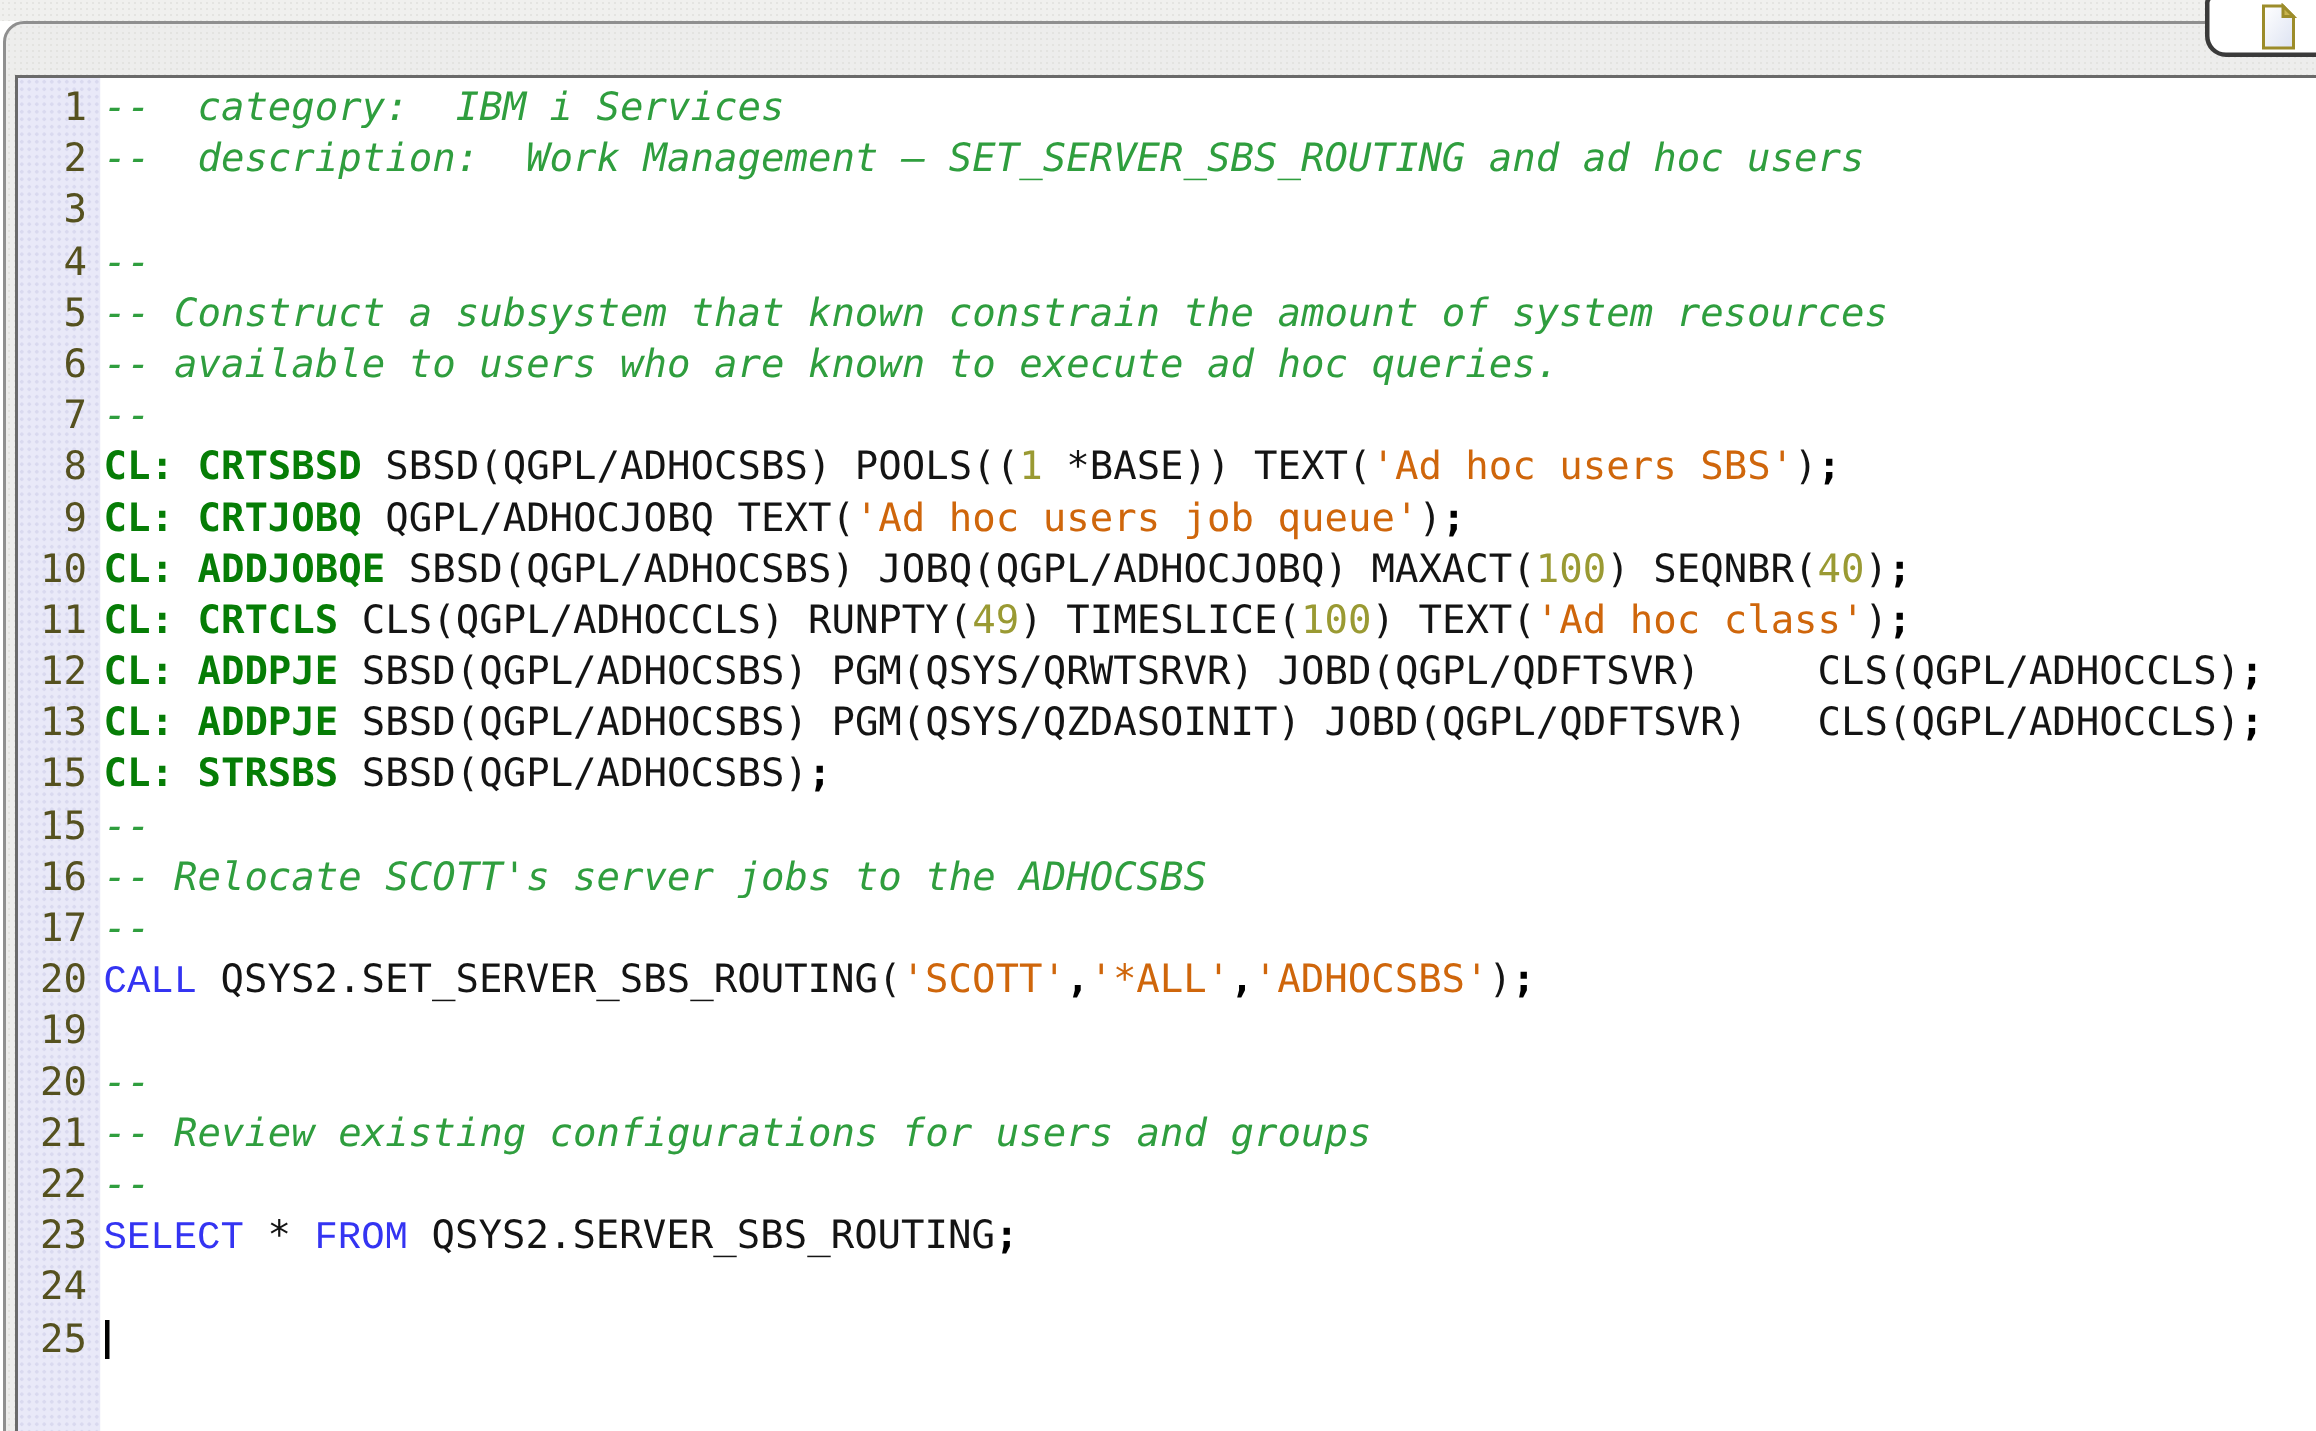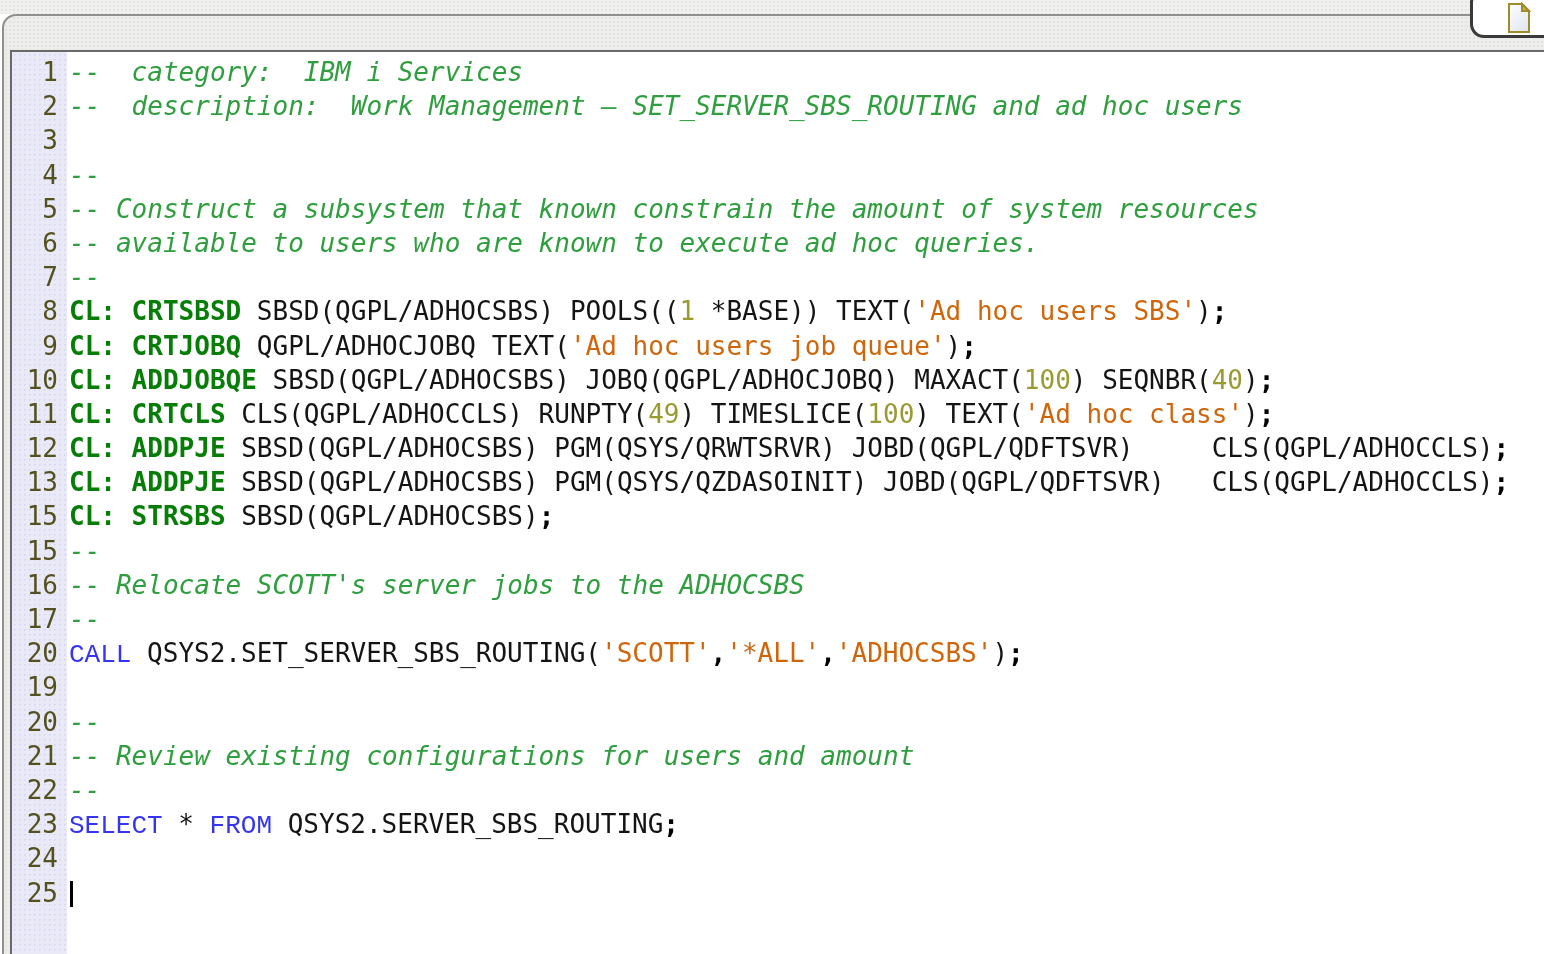--- a/index.html
+++ b/index.html
@@ -124,21 +124,21 @@
         <div class="cl-row"><span class="seg-cl">CL: CRTCLS</span><span class="seg-code"> CLS(QGPL/ADHOCCLS) RUNPTY(</span><span class="seg-num">49</span><span class="seg-code">) TIMESLICE(</span><span class="seg-num">100</span><span class="seg-code">) TEXT(</span><span class="seg-str">'Ad hoc class'</span><span class="seg-code">)</span><span class="seg-semi">;</span></div>
         <div class="cl-row"><span class="seg-cl">CL: ADDPJE</span><span class="seg-code"> SBSD(QGPL/ADHOCSBS) PGM(QSYS/QRWTSRVR) JOBD(QGPL/QDFTSVR)     CLS(QGPL/ADHOCCLS)</span><span class="seg-semi">;</span></div>
         <div class="cl-row"><span class="seg-cl">CL: ADDPJE</span><span class="seg-code"> SBSD(QGPL/ADHOCSBS) PGM(QSYS/QZDASOINIT) JOBD(QGPL/QDFTSVR)   CLS(QGPL/ADHOCCLS)</span><span class="seg-semi">;</span></div>
         <div class="cl-row"><span class="seg-cl">CL: STRSBS</span><span class="seg-code"> SBSD(QGPL/ADHOCSBS)</span><span class="seg-semi">;</span></div>
         <div class="cl-row"><span class="seg-comment">--</span></div>
         <div class="cl-row"><span class="seg-comment">-- Relocate SCOTT's server jobs to the ADHOCSBS</span></div>
         <div class="cl-row"><span class="seg-comment">--</span></div>
         <div class="cl-row"><span class="seg-kw">CALL</span><span class="seg-code"> QSYS2.SET_SERVER_SBS_ROUTING(</span><span class="seg-str">'SCOTT'</span><span class="seg-semi">,</span><span class="seg-str">'*ALL'</span><span class="seg-semi">,</span><span class="seg-str">'ADHOCSBS'</span><span class="seg-code">)</span><span class="seg-semi">;</span></div>
         <div class="cl-row"></div>
         <div class="cl-row"><span class="seg-comment">--</span></div>
-        <div class="cl-row"><span class="seg-comment">-- Review existing configurations for users and amount</span></div>
+        <div class="cl-row"><span class="seg-comment">-- Review existing configurations for users and groups</span></div>
         <div class="cl-row"><span class="seg-comment">--</span></div>
         <div class="cl-row"><span class="seg-kw">SELECT</span><span class="seg-code"> * </span><span class="seg-kw">FROM</span><span class="seg-code"> QSYS2.SERVER_SBS_ROUTING</span><span class="seg-semi">;</span></div>
         <div class="cl-row"></div>
         <div class="cl-row"><span class="caret"></span></div>
       </div>
   </div>
 </div>
 
 <div class="doc-tab">
   <svg width="26" height="32" viewBox="0 0 26 32">

